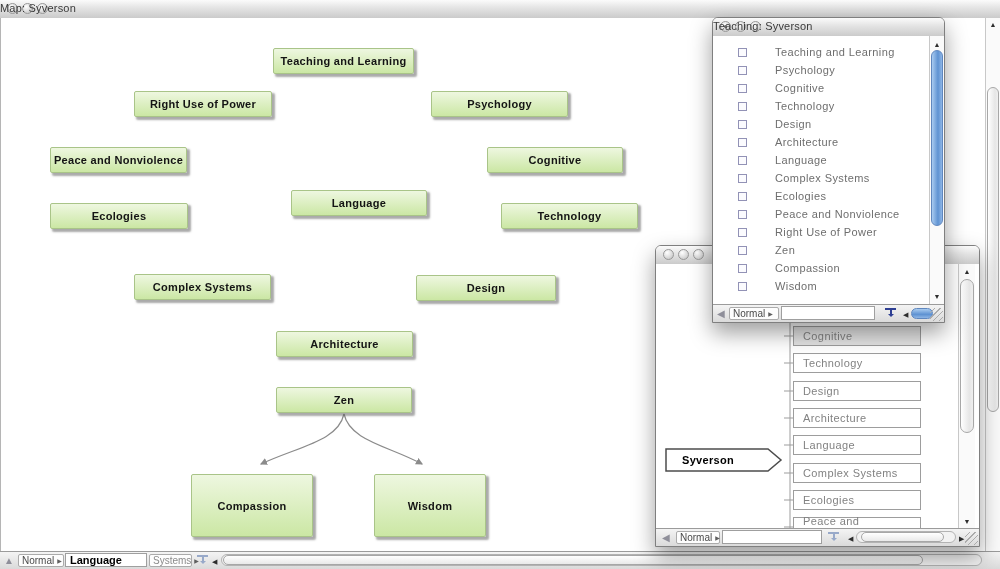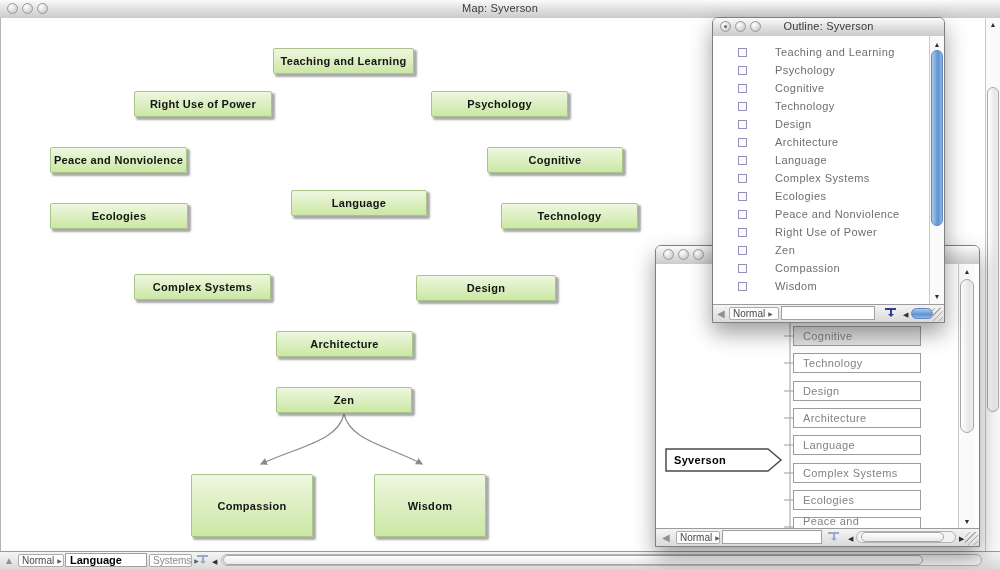--- a/index.html
+++ b/index.html
@@ -8,21 +8,21 @@
   .window{position:absolute;background:#fff;}
   .titlebar{position:absolute;left:0;right:0;top:0;height:18px;
     background:linear-gradient(#fbfbfb,#e3e3e3 45%,#cbcbcb);
     border-bottom:1px solid #8d8d8d;}
   .lights{position:absolute;left:7px;top:3px;display:flex;gap:4px;}
   .light{width:11px;height:11px;border-radius:50%;box-sizing:border-box;
     border:1px solid #989898;position:relative;
     background:radial-gradient(circle at 35% 30%,#ffffff,#dcdcdc 55%,#bdbdbd);}
   .light.focusdot::after{content:"";position:absolute;left:3px;top:3px;width:3px;height:3px;
     border-radius:50%;background:#6d6d6d;}
-  .wtitle{position:absolute;left:0;right:0;top:2px;text-align:center;
+  .wtitle{position:absolute;left:0;right:0;top:2px;text-align:left;
     font-size:11px;color:#3a3a3a;letter-spacing:.2px;}
   
   .main{inset:0;}
   .map-area{position:absolute;left:0;right:15px;top:18px;bottom:17px;background:#fff;
     overflow:hidden;border-left:1px solid #b5b5b5;}
   .mnode{position:absolute;box-sizing:border-box;border:1px solid #a9c488;border-radius:2px;
     background:linear-gradient(var(--node-top,#eef7e0),var(--node-bottom,#cbe7a4));
     box-shadow:2.5px 2.5px 2px rgba(85,85,85,.5);
     display:flex;align-items:center;justify-content:center;
     font-size:11px;font-weight:bold;color:#141414;letter-spacing:.3px;}
@@ -69,21 +69,21 @@
   .osq{width:7px;height:7px;box-sizing:content-box;border:1px solid #9292b6;background:#fbfbfe;
     margin-left:25px;flex:none;}
   .olabel{margin-left:28px;font-size:11px;color:#6e6e6e;letter-spacing:.4px;white-space:nowrap;}
   
   .chart-area{position:absolute;left:0;right:0;top:18px;bottom:17px;background:#fff;overflow:hidden;}
   .cbox{position:absolute;left:137px;width:128px;height:20px;box-sizing:border-box;
     border:1px solid #9d9d9d;background:#fff;display:flex;align-items:center;
     padding-left:9px;font-size:11px;color:#828282;letter-spacing:.4px;}
   .cbox.selected{background:#e3e3e3;}
   .rootlabel{position:absolute;left:10px;top:185px;width:100px;height:22px;display:flex;
-    align-items:center;padding-left:8px;font-size:11px;font-weight:bold;color:#000;letter-spacing:.3px;}
+    align-items:center;padding-left:16px;font-size:11px;font-weight:bold;color:#000;letter-spacing:.3px;}
 </style>
 </head>
 <body>
 
 <div class="window main">
   <div class="titlebar">
     <div class="lights">
       <span class="light"></span>
       <span class="light"></span>
       <span class="light"></span>
@@ -245,21 +245,21 @@
   </div>
 </div>
 
 <div class="window float" style="left:712px;top:17px;width:231px;height:304px;z-index:3;">
   <div class="titlebar">
     <div class="lights">
       <span class="light focusdot"></span>
       <span class="light"></span>
       <span class="light"></span>
     </div>
-    <div class="wtitle">Outline: Syverson</div>
+    <div class="wtitle">Teaching: Syverson</div>
   </div>
   <div class="olist">
     <div class="orow" style="top:7px;">
         <span class="osq"></span>
         <span class="olabel">Teaching and Learning</span>
       </div>
     <div class="orow" style="top:25px;">
         <span class="osq"></span>
         <span class="olabel">Psychology</span>
       </div>

